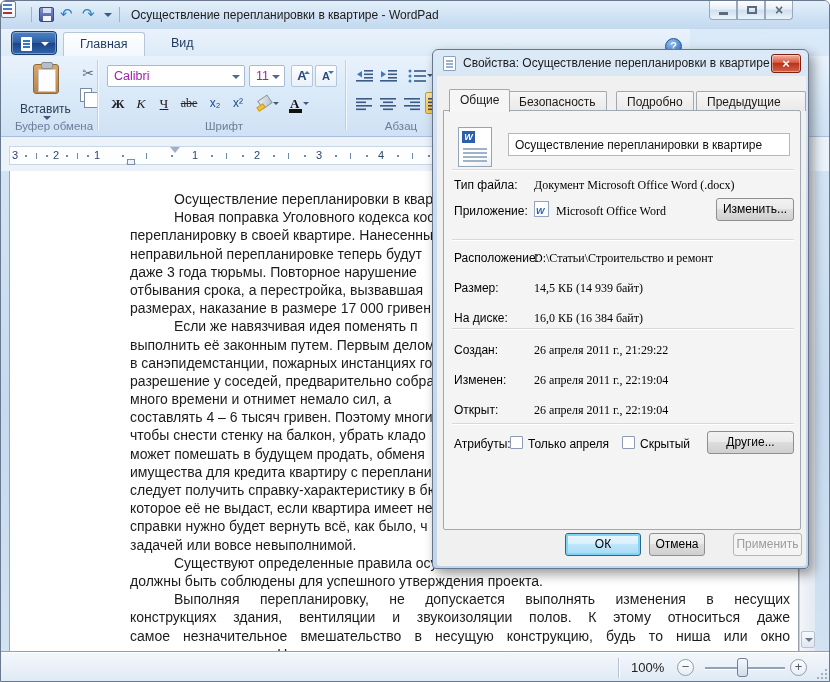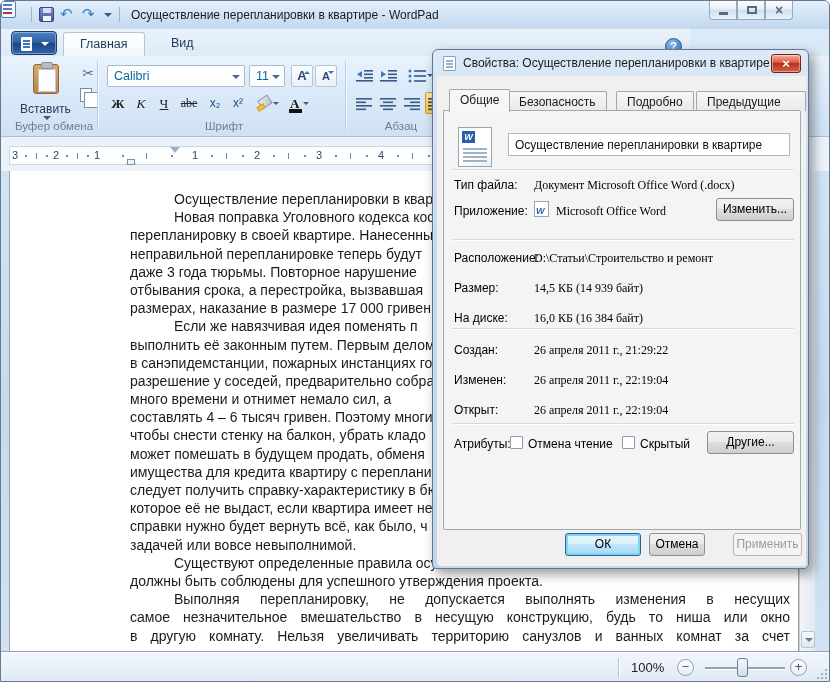--- a/index.html
+++ b/index.html
@@ -53,21 +53,21 @@
   .group-label { position:absolute; top:64px; font-size:11.5px; color:#6b7d99; text-align:center; }
   #paste-btn { position:absolute; left:18px; top:5px; width:52px; height:66px; border:1px solid transparent; border-radius:3px; text-align:center; }
   #paste-clip { position:absolute; left:13px; top:2px; width:26px; height:30px; background:linear-gradient(#d8a868,#b9854a); border:1px solid #8a6a3c; border-radius:3px; }
   #paste-clip:before { content:""; position:absolute; left:4px; top:4px; width:16px; height:21px; background:#fdfdfd; border:1px solid #c8c8c8; }
   #paste-clip:after { content:""; position:absolute; left:7px; top:-3px; width:10px; height:5px; background:#b9bec6; border:1px solid #8a8f96; border-radius:2px; }
   #paste-label { position:absolute; left:0; top:40px; width:100%; font-size:12px; color:#274059; }
   #paste-arrow { position:absolute; left:23px; top:54px; width:0; height:0; border:4px solid transparent; border-top-color:#3c5a82; }
   #cut-btn { position:absolute; left:76px; top:6px; width:22px; height:22px; font-size:14px; color:#5a6e84; text-align:center; line-height:22px; }
   #copy-btn { position:absolute; left:79px; top:32px; width:12px; height:14px; background:#fff; border:1px solid #7a8ca4; }
   #copy-btn:before { content:""; position:absolute; left:3px; top:3px; width:12px; height:14px; background:#fff; border:1px solid #7a8ca4; }
-  .combo { position:absolute; top:9px; height:22px; background:#fff; border:1px solid #a8bacd; border-radius:2px; font-size:12.5px; color:#0369a1;
+  .combo { position:absolute; top:9px; height:22px; background:#fff; border:1px solid #a8bacd; border-radius:2px; font-size:12.5px; color:#a21caf;
     padding:3px 6px 0 6px; }
   .combo .arr { position:absolute; right:4px; top:9px; width:0; height:0; border:4px solid transparent; border-top-color:#4f6894; }
   #font-combo { left:106px; width:138px; } #size-combo { left:248px; width:36px; }
   .smallbtn { position:absolute; width:22px; height:22px; border:1px solid #b3c6dc; border-radius:2px; background:linear-gradient(#fefefe,#e9f1f9);
     text-align:center; line-height:20px; }
   #grow-font { left:290px; top:9px; font-weight:bold; color:#2b4a77; font-size:13px; }
   #shrink-font { left:314px; top:9px; font-weight:bold; color:#2b4a77; font-size:11px; }
   .tri-up { position:absolute; right:2px; top:2px; width:0; height:0; border:3px solid transparent; border-bottom-color:#2e79c7; }
   .tri-dn { position:absolute; right:2px; top:5px; width:0; height:0; border:3px solid transparent; border-top-color:#2e79c7; }
   .fmtbtn { position:absolute; top:36px; width:22px; height:22px; text-align:center; line-height:21px; font-size:13.5px; color:#222;
@@ -390,20 +390,21 @@
         <div class="doc-line">чтобы снести стенку на балкон, убрать кладо</div>
         <div class="doc-line">может помешать в будущем продать, обменя</div>
         <div class="doc-line">имущества для кредита квартиру с перепланир</div>
         <div class="doc-line">следует получить справку-характеристику в бю</div>
         <div class="doc-line">которое её не выдаст, если квартира имеет неп</div>
         <div class="doc-line">справки нужно будет вернуть всё, как было, ч</div>
         <div class="doc-line">задачей или вовсе невыполнимой.</div>
         <div class="doc-line indent">Существуют определенные правила осу</div>
         <div class="doc-line">должны быть соблюдены для успешного утверждения проекта.</div>
         <div class="doc-line indent justify">Выполняя перепланировку, не допускается выполнять изменения в несущих</div>
+        <div class="doc-line justify">конструкциях здания, вентиляции и звукоизоляции полов. К этому относиться даже</div>
         <div class="doc-line justify">самое незначительное вмешательство в несущую конструкцию, будь то ниша или окно</div>
         <div class="doc-line justify">в другую комнату. Нельзя увеличивать территорию санузлов и ванных комнат за счет</div>
       </div>
   </div>
   <div id="v-scroll">
     <div id="v-scroll-down"></div>
   </div>
 
   <div id="statusbar">
     <div id="status-sep"></div>
@@ -463,21 +464,21 @@
         <div class="pvalue" style="top:232px">26 апреля 2011 г., 21:29:22</div>
         <div class="plabel" style="top:262px">Изменен:</div>
         <div class="pvalue" style="top:262px">26 апреля 2011 г., 22:19:04</div>
         <div class="plabel" style="top:292px">Открыт:</div>
         <div class="pvalue" style="top:292px">26 апреля 2011 г., 22:19:04</div>
 
         <div class="psep" style="top:312px"></div>
 
         <div class="plabel" style="top:326px">Атрибуты:</div>
         <div class="checkbox" style="left:66px;top:325px"></div>
-        <div class="cb-label" style="left:84px;top:326px">Отмена чтение</div>
+        <div class="cb-label" style="left:84px;top:326px">Только апреля</div>
         <div class="checkbox" style="left:178px;top:325px"></div>
         <div class="cb-label" style="left:196px;top:326px">Скрытый</div>
         <div id="btn-other" class="dlg-btn">Другие...</div>
       </div>
 
       <div id="btn-ok" class="dlg-btn">ОК</div>
       <div id="btn-cancel" class="dlg-btn">Отмена</div>
       <div id="btn-apply" class="dlg-btn">Применить</div>
     </div>
   </div>

